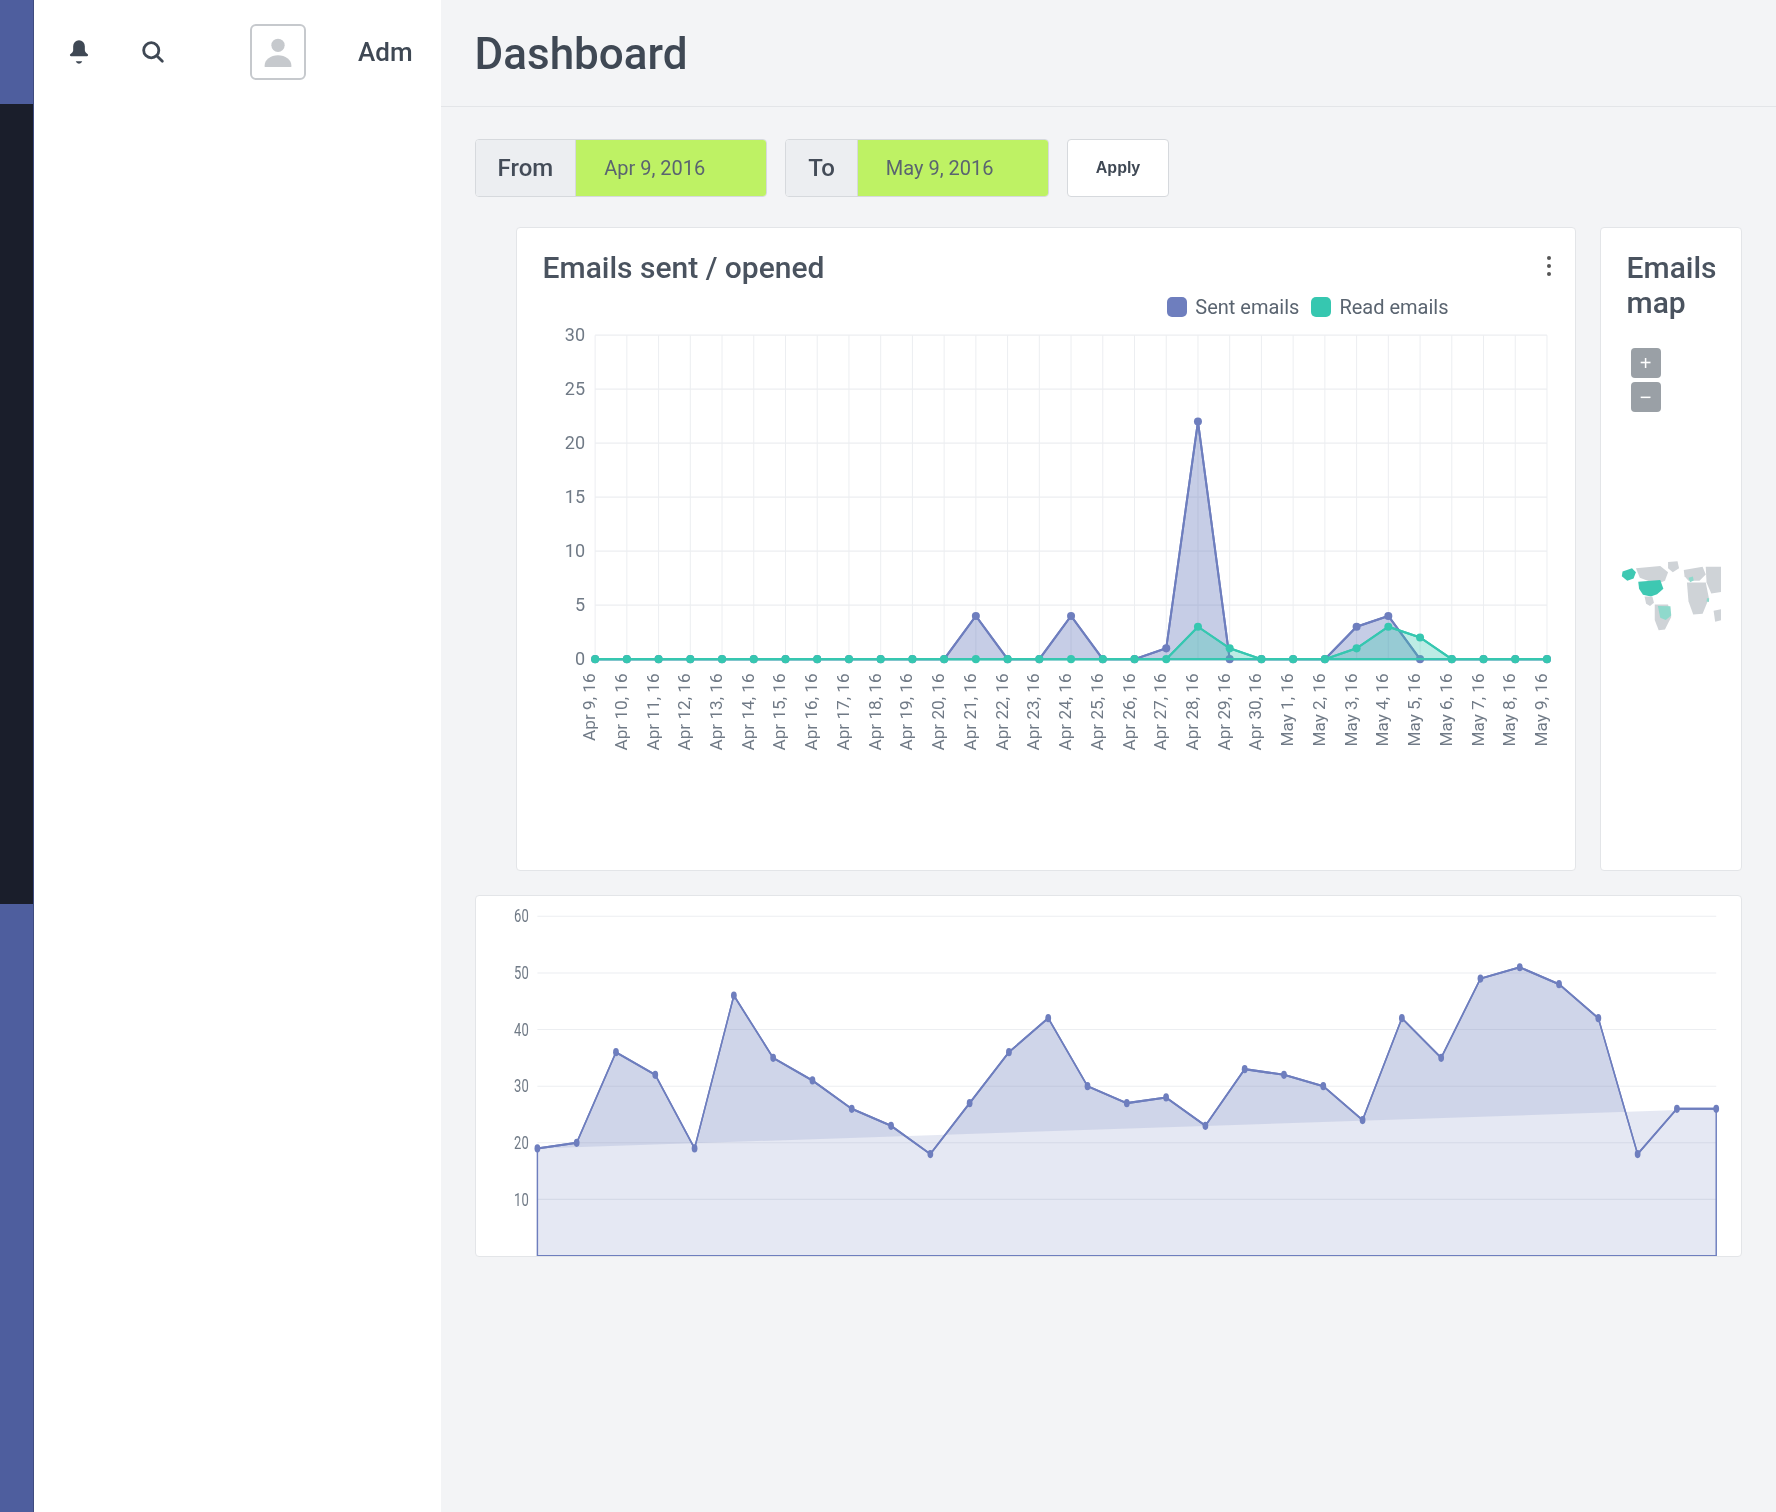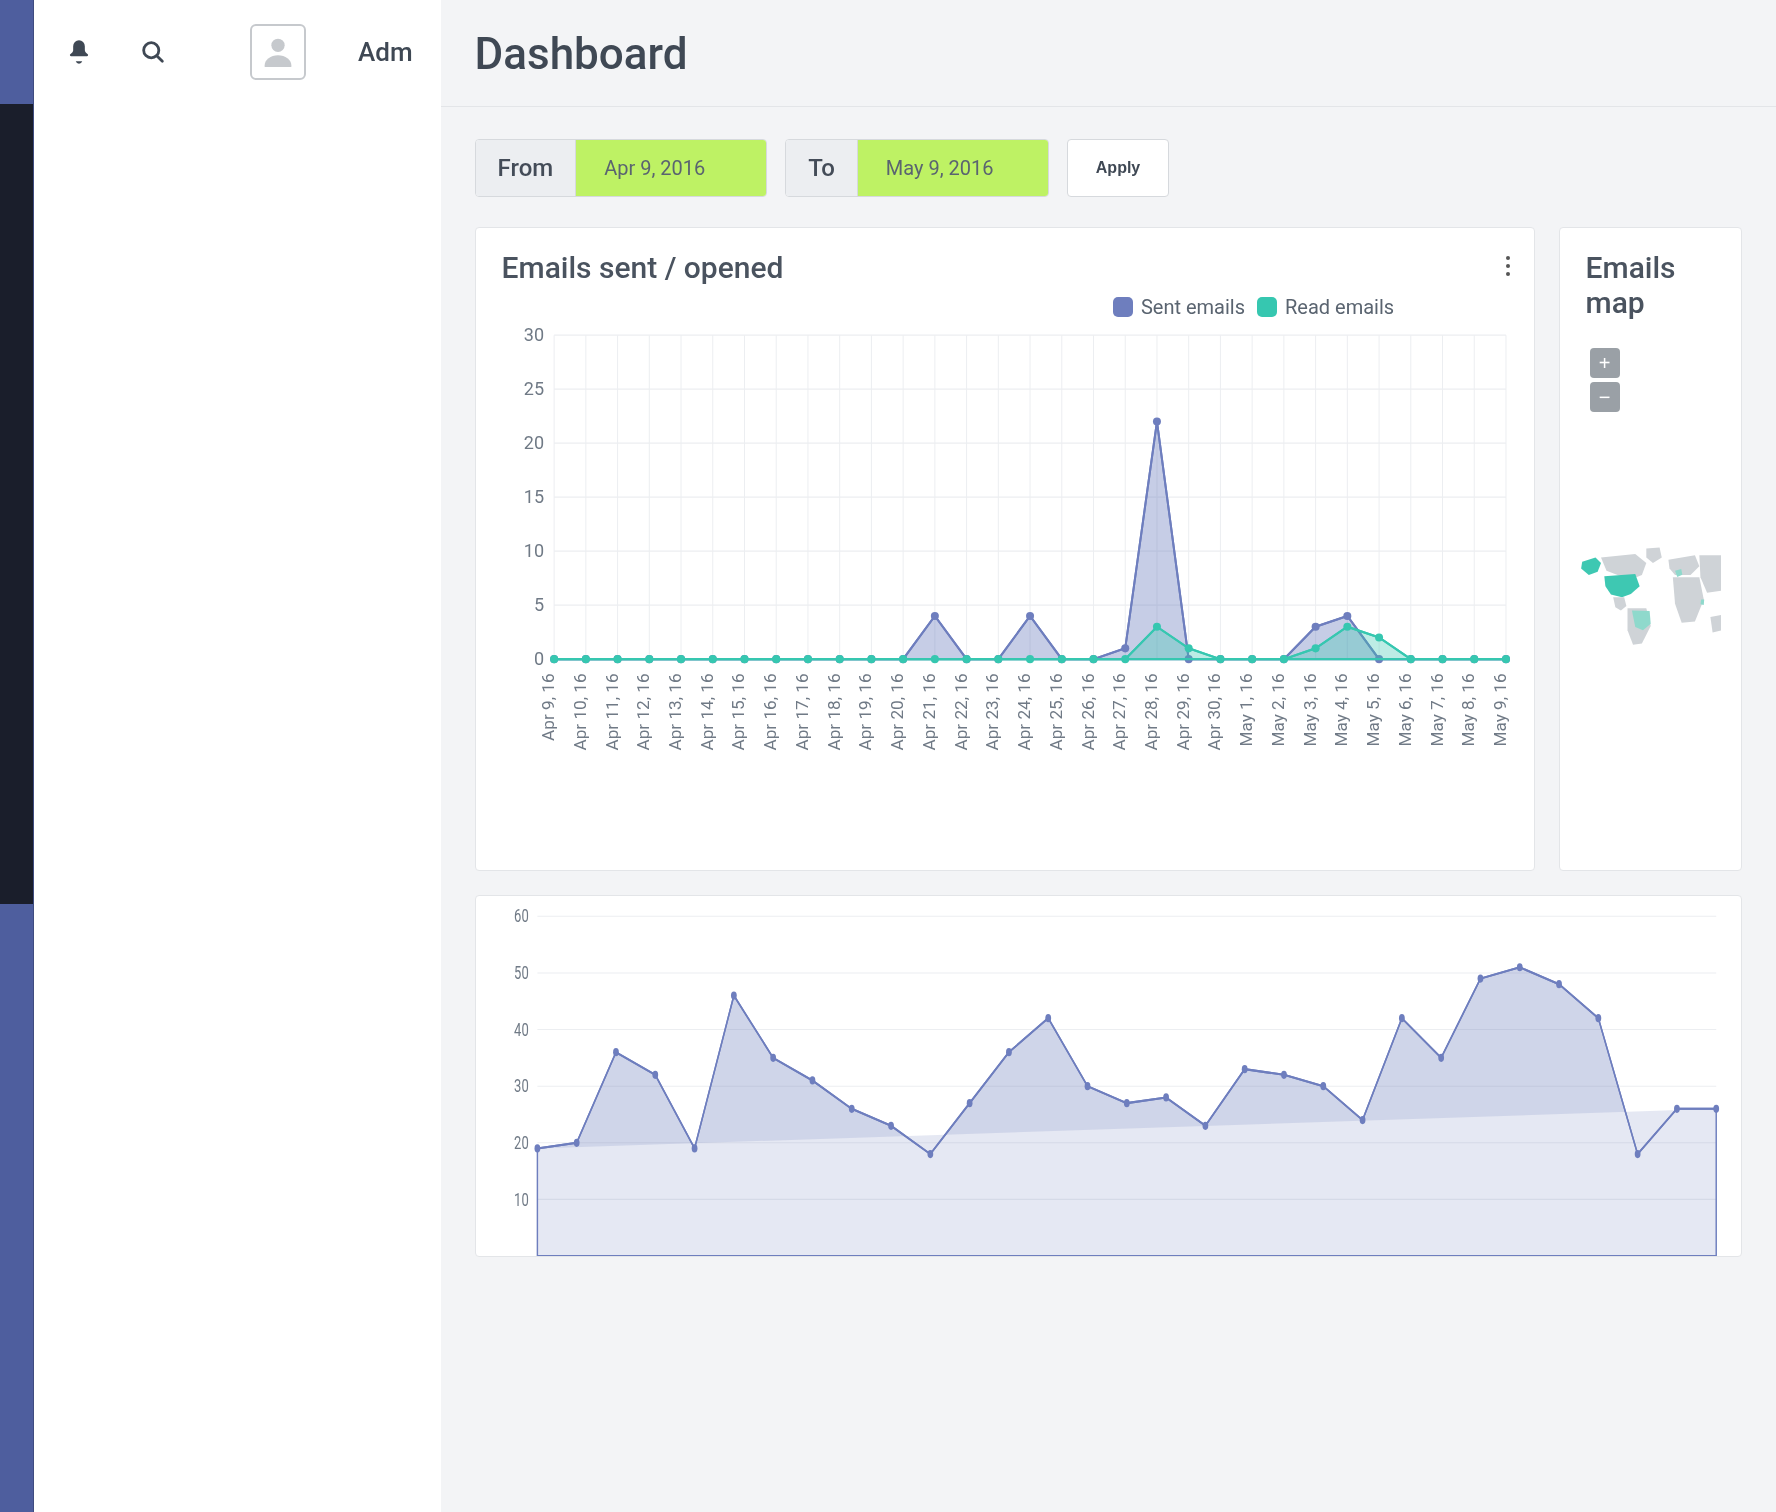--- a/index.html
+++ b/index.html
@@ -25,27 +25,27 @@
   
   .filter-row { padding: 32px 34px 30px; display: flex; gap: 0; }
   .seg { display: flex; border: 1px solid #d6d9dd; border-radius: 4px; overflow: hidden; background: #fff; margin-right: 18px; }
   .seg .lbl { background: #eceef1; color: #444c58; font-size: 24px; font-weight: 500; padding: 14px 22px; border-right: 1px solid #d6d9dd; display:flex; align-items:center;}
   .seg .val { background: #bef264; padding: 14px 28px; font-size: 20px; color: #5a6470; min-width: 190px; display:flex; align-items:center;}
   .apply-btn { border: 1px solid #d6d9dd; border-radius: 4px; background: #fff; padding: 14px 28px; font-size: 16px; font-weight: 600; color: #3f4854; cursor: pointer; }
 
   
   .cards { display: flex; gap: 24px; padding: 0 34px; }
   .card { background: #fff; border: 1px solid #e3e5e8; border-radius: 4px; }
-  .card-emails { width: 1060px; position: relative; }
+  .card-emails { width: 1060px; position: relative; margin-left: 41px; }
   .card-map { flex: 1; min-width: 0; }
   .card-title { font-size: 30px; font-weight: 500; color: #4a535f; padding: 22px 26px 10px; }
   .kebab { position: absolute; right: 22px; top: 26px; cursor: pointer; color: #555; }
 
   
-  .legend { display: flex; gap: 12px; flex-wrap: wrap; justify-content: center; padding: 0 26px 6px 26px; font-size: 20px; color: #5a6470; max-width: 360px; margin: 0 0 0 auto; position: relative; left: -100px;}
+  .legend { display: flex; gap: 12px; flex-wrap: wrap; justify-content: flex-end; padding: 0 26px 6px 26px; font-size: 20px; color: #5a6470; max-width: 360px; margin: 0 0 0 auto; position: relative; left: -100px;}
   .legend .item { display: inline-flex; align-items: center; gap: 8px; }
   .swatch { width: 20px; height: 20px; border-radius: 5px; display: inline-block; }
 
   
   .emails-chart { position: relative; height: 500px; padding: 0 18px 14px 18px; }
   .emails-chart svg { width: 100%; height: 100%; display: block; }
   .axis-text { font-size: 18px; fill: #707a86; }
   .tickx { font-size: 17px; fill: #707a86; }
   .grid line { stroke: #eceef1; stroke-width: 1; }
   .series-sent { fill: rgba(110,126,190,0.22); stroke: #6e7ebe; stroke-width: 2; }

